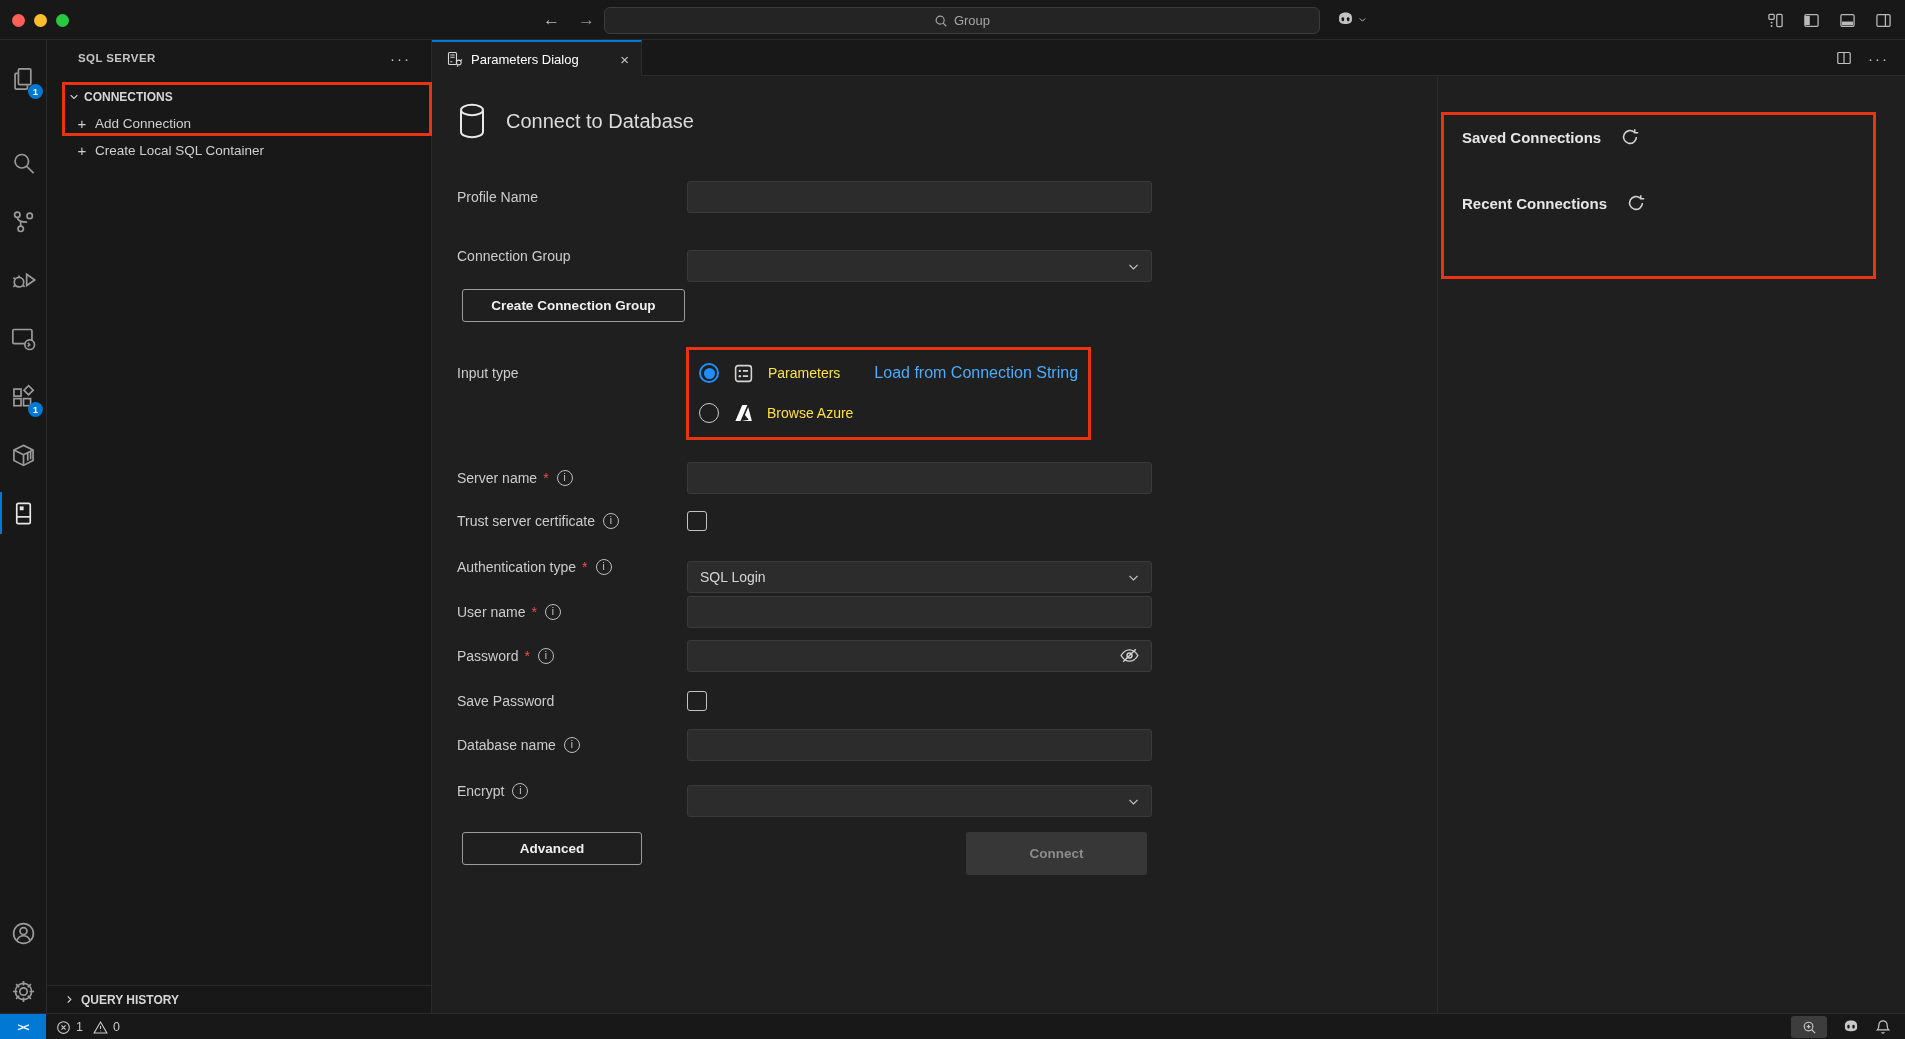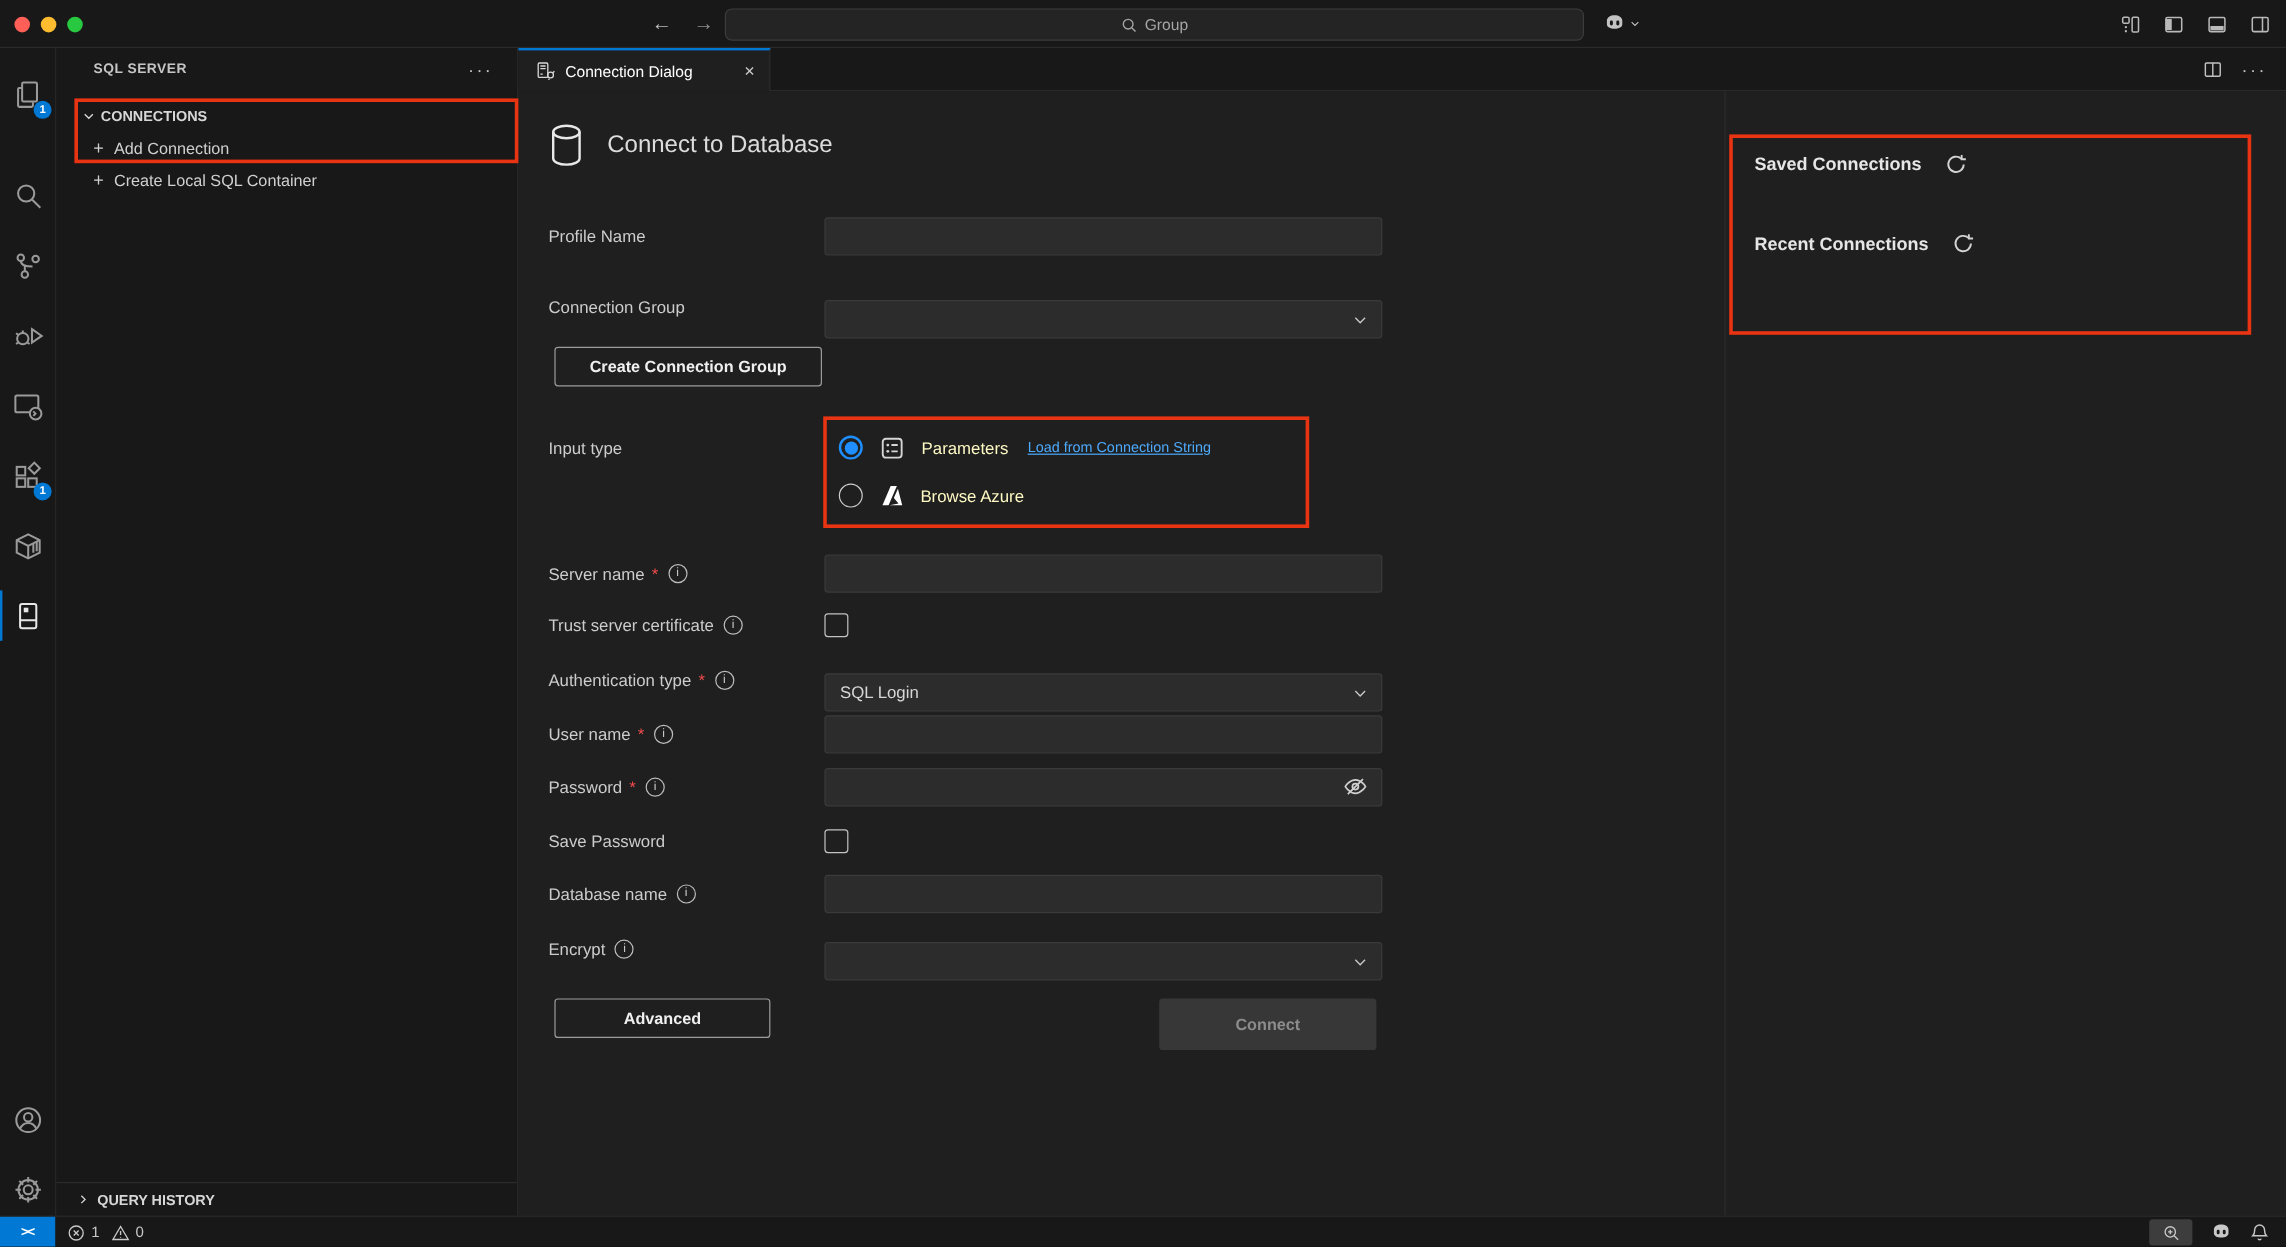--- a/index.html
+++ b/index.html
@@ -57,22 +57,22 @@
   .finput,.fselect{position:absolute; left:230px; top:0; width:465px; height:32px; background:#2c2c2c; border:1px solid #3a3a3a; border-radius:3px; color:#d6d6d6; font-size:14px; padding:0 12px; outline:none;}
   .fselect{display:flex; align-items:center;margin-top:10px;}
   .fselect .chev{position:absolute; right:11px; color:#c9c9c9;}
   .fcheck{position:absolute; left:230px; top:6px; width:20px; height:20px; border:1px solid #c3c3c3; border-radius:3px; background:transparent;}
   .btn-outline{display:inline-flex; align-items:center; justify-content:center; border:1px solid #9b9b9b; border-radius:3px; background:transparent; color:#f0f0f0; font-weight:700; font-size:13.5px; cursor:default;}
   .btn-disabled{display:inline-flex; align-items:center; justify-content:center; border:none; border-radius:3px; background:#373737; color:#8c8c8c; font-weight:700; font-size:13.5px; cursor:default;}
   .radio-row{position:absolute; left:230px; height:30px; display:flex; align-items:center; gap:14px;}
   .radio{width:20px; height:20px; border-radius:50%; border:1px solid #cfcfcf; flex:0 0 auto;}
   .radio.sel{border:2px solid var(--radio-blue); display:flex; align-items:center; justify-content:center;}
   .radio.sel::after{content:""; width:11px; height:11px; border-radius:50%; background:var(--radio-blue);}
-  .radio-label{font-size:14px; color:#fef9c3;}
-  .cs-link{font-size:12px; color:var(--link); text-decoration:underline; margin-left:2px; cursor:default;}
+  .radio-label{font-size:14px; color:#fde047;}
+  .cs-link{font-size:16px; color:var(--link); margin-left:20px; cursor:default;}
   .pwd-eye{position:absolute; left:662px; top:5px; color:#cfcfcf;}
 
   
   .rp-row{position:absolute; display:flex; align-items:center; gap:20px; color:#e6e6e6;}
   .rp-title{font-size:15px; font-weight:700;}
   .rp-refresh{color:#d2d2d2;}
 
   
   .annot{position:absolute; border:3px solid var(--annotation); pointer-events:none;}
 
@@ -257,21 +257,21 @@
   <div class="tabbar">
     <div class="tab">
       <span>
         <svg width="16" height="16" viewBox="0 0 16 16" fill="none" stroke="#d7d7d7" stroke-width="1.1">
             <rect x="1.5" y="1.5" width="8" height="12" rx="1"></rect>
             <path d="M3.3 4h4.4M3.3 6.2h4.4M3.3 10.8h2"></path>
             <circle cx="11.8" cy="11.5" r="2.4"></circle>
             <path d="M13.5 9.8L15 8.3M11 14.5l-1 1"></path>
           </svg>
       </span>
-      <span>Connection Dialog</span>
+      <span>Parameters Dialog</span>
       <span class="tab-close">×</span>
     </div>
     <div class="editor-actions">
       <span>
         <svg width="16" height="16" viewBox="0 0 16 16" fill="none" stroke="currentColor" stroke-width="1.2">
             <rect x="1.8" y="2.5" width="12.4" height="11" rx="1"></rect>
             <path d="M8 2.5v11"></path>
           </svg>
       </span>
       <span style="font-size:15px; letter-spacing:2px;">···</span>

